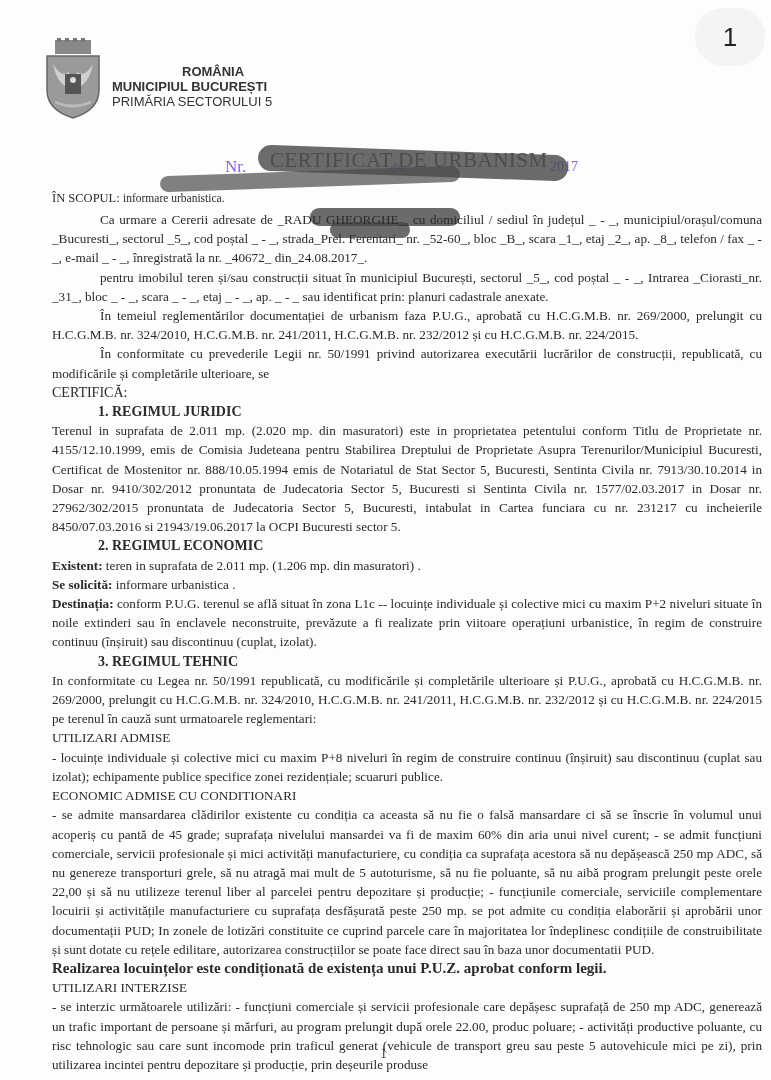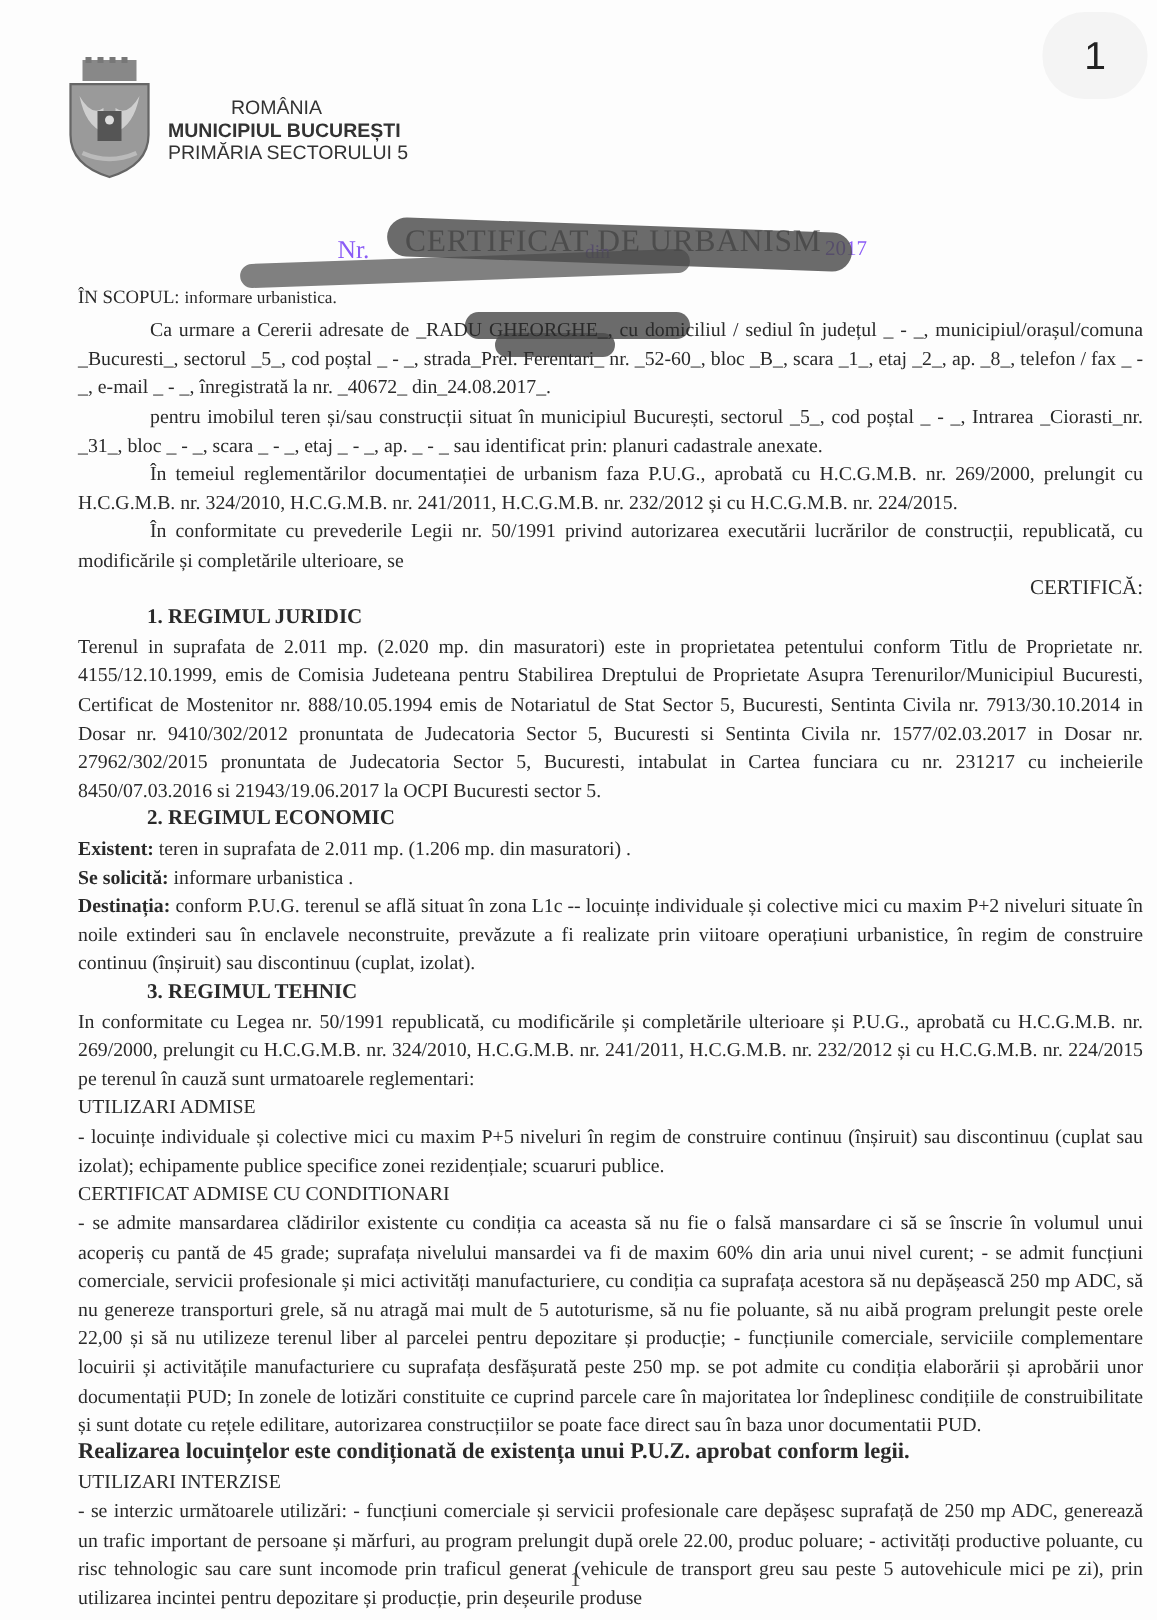--- a/index.html
+++ b/index.html
@@ -11,40 +11,40 @@
     position:absolute; top:8px; right:6px; width:70px; height:58px;
     border-radius:28px; background:#f4f4f4;
     display:flex; align-items:center; justify-content:center;
     font-family:"Liberation Sans", sans-serif; font-size:26px; color:#222;
   }
   .crest { position:absolute; left:43px; top:38px; width:60px; height:82px; }
   .header-text {
     position:absolute; left:112px; top:64px;
     font-family:"Liberation Sans", sans-serif; font-size:13px; line-height:15px; color:#333;
   }
-  .header-text .l1 { font-weight:normal; padding-left:42px; }
+  .header-text .l1 { font-weight:bold; padding-left:42px;text-align:center; }
   .header-text .l2 { font-weight:bold; }
   .header-text .l3 { font-weight:normal; }
   .title {
     position:absolute; left:270px; top:148px; font-size:21px; letter-spacing:0.5px; color:#555;
   }
   .nr-line { position:absolute; left:225px; top:157px; font-size:17px; color:#8b5cf6; width:350px; }
   .nr-line .din { position:absolute; left:165px; top:3px; font-size:13px; }
   .nr-line .yr { position:absolute; left:325px; top:2px; font-size:14px; }
   .scribble {
     position:absolute; background:#4a4a4a; opacity:0.82; border-radius:14px;
   }
   .text {
     position:absolute; left:52px; width:710px; font-size:13.2px; line-height:19.2px; text-align:justify;
   }
   .indent { text-indent:48px; }
   p { margin:0; }
   .sec-h { font-weight:bold; font-size:14px; padding-left:46px; }
   .b { font-weight:bold; }
-  .center { text-align:right; }
+  .center { text-align:left; }
   .bold-line { font-weight:bold; font-size:15px; }
   .footer-num { position:absolute; left:380px; top:1046px; font-size:14px; color:#444; }
 </style>
 </head>
 <body>
 
 <div class="page-badge">1</div>
 
 <svg class="crest" viewBox="0 0 60 82">
   <rect x="12" y="2" width="36" height="14" fill="#888"></rect>
@@ -95,21 +95,21 @@
   <p>Terenul in suprafata de 2.011 mp. (2.020 mp. din masuratori) este in proprietatea petentului conform Titlu de Proprietate nr. 4155/12.10.1999, emis de Comisia Judeteana pentru Stabilirea Dreptului de Proprietate Asupra Terenurilor/Municipiul Bucuresti, Certificat de Mostenitor nr. 888/10.05.1994 emis de Notariatul de Stat Sector 5, Bucuresti, Sentinta Civila nr. 7913/30.10.2014 in Dosar nr. 9410/302/2012 pronuntata de Judecatoria Sector 5, Bucuresti si Sentinta Civila nr. 1577/02.03.2017 in Dosar nr. 27962/302/2015 pronuntata de Judecatoria Sector 5, Bucuresti, intabulat in Cartea funciara cu nr. 231217 cu incheierile 8450/07.03.2016 si 21943/19.06.2017 la OCPI Bucuresti sector 5.</p>
 
   <p class="sec-h">2. REGIMUL ECONOMIC</p>
   <p><span class="b">Existent:</span> <span>teren in suprafata de 2.011 mp. (1.206 mp. din masuratori) .</span></p>
   <p><span class="b">Se solicită:</span> <span>informare urbanistica .</span></p>
   <p><span class="b">Destinația:</span> <span>conform P.U.G. terenul se află situat în zona L1c -- locuințe individuale și colective mici cu maxim P+2 niveluri situate în noile extinderi sau în enclavele neconstruite, prevăzute a fi realizate prin viitoare operațiuni urbanistice, în regim de construire continuu (înșiruit) sau discontinuu (cuplat, izolat).</span></p>
 
   <p class="sec-h">3. REGIMUL TEHNIC</p>
   <p>In conformitate cu Legea nr. 50/1991 republicată, cu modificările și completările ulterioare și P.U.G., aprobată cu H.C.G.M.B. nr. 269/2000, prelungit cu H.C.G.M.B. nr. 324/2010, H.C.G.M.B. nr. 241/2011, H.C.G.M.B. nr. 232/2012 și cu H.C.G.M.B. nr. 224/2015 pe terenul în cauză sunt urmatoarele reglementari:</p>
   <p>UTILIZARI ADMISE</p>
-  <p>- locuințe individuale și colective mici cu maxim P+5 niveluri în regim de construire continuu (înșiruit) sau discontinuu (cuplat sau izolat); echipamente publice specifice zonei rezidențiale; scuaruri publice.</p>
-  <p>CERTIFICAT ADMISE CU CONDITIONARI</p>
+  <p>- locuințe individuale și colective mici cu maxim P+8 niveluri în regim de construire continuu (înșiruit) sau discontinuu (cuplat sau izolat); echipamente publice specifice zonei rezidențiale; scuaruri publice.</p>
+  <p>ECONOMIC ADMISE CU CONDITIONARI</p>
   <p>- se admite mansardarea clădirilor existente cu condiția ca aceasta să nu fie o falsă mansardare ci să se înscrie în volumul unui acoperiș cu pantă de 45 grade; suprafața nivelului mansardei va fi de maxim 60% din aria unui nivel curent; - se admit funcțiuni comerciale, servicii profesionale și mici activități manufacturiere, cu condiția ca suprafața acestora să nu depășească 250 mp ADC, să nu genereze transporturi grele, să nu atragă mai mult de 5 autoturisme, să nu fie poluante, să nu aibă program prelungit peste orele 22,00 și să nu utilizeze terenul liber al parcelei pentru depozitare și producție; - funcțiunile comerciale, serviciile complementare locuirii și activitățile manufacturiere cu suprafața desfășurată peste 250 mp. se pot admite cu condiția elaborării și aprobării unor documentații PUD; In zonele de lotizări constituite ce cuprind parcele care în majoritatea lor îndeplinesc condițiile de construibilitate și sunt dotate cu rețele edilitare, autorizarea construcțiilor se poate face direct sau în baza unor documentatii PUD.</p>
   <p class="bold-line">Realizarea locuințelor este condiționată de existența unui P.U.Z. aprobat conform legii.</p>
   <p>UTILIZARI INTERZISE</p>
   <p>- se interzic următoarele utilizări: - funcțiuni comerciale și servicii profesionale care depășesc suprafață de 250 mp ADC, generează un trafic important de persoane și mărfuri, au program prelungit după orele 22.00, produc poluare; - activități productive poluante, cu risc tehnologic sau care sunt incomode prin traficul generat (vehicule de transport greu sau peste 5 autovehicule mici pe zi), prin utilizarea incintei pentru depozitare și producție, prin deșeurile produse</p>
 </div>
 
 <div class="footer-num">1</div>
 
 </body></html>

